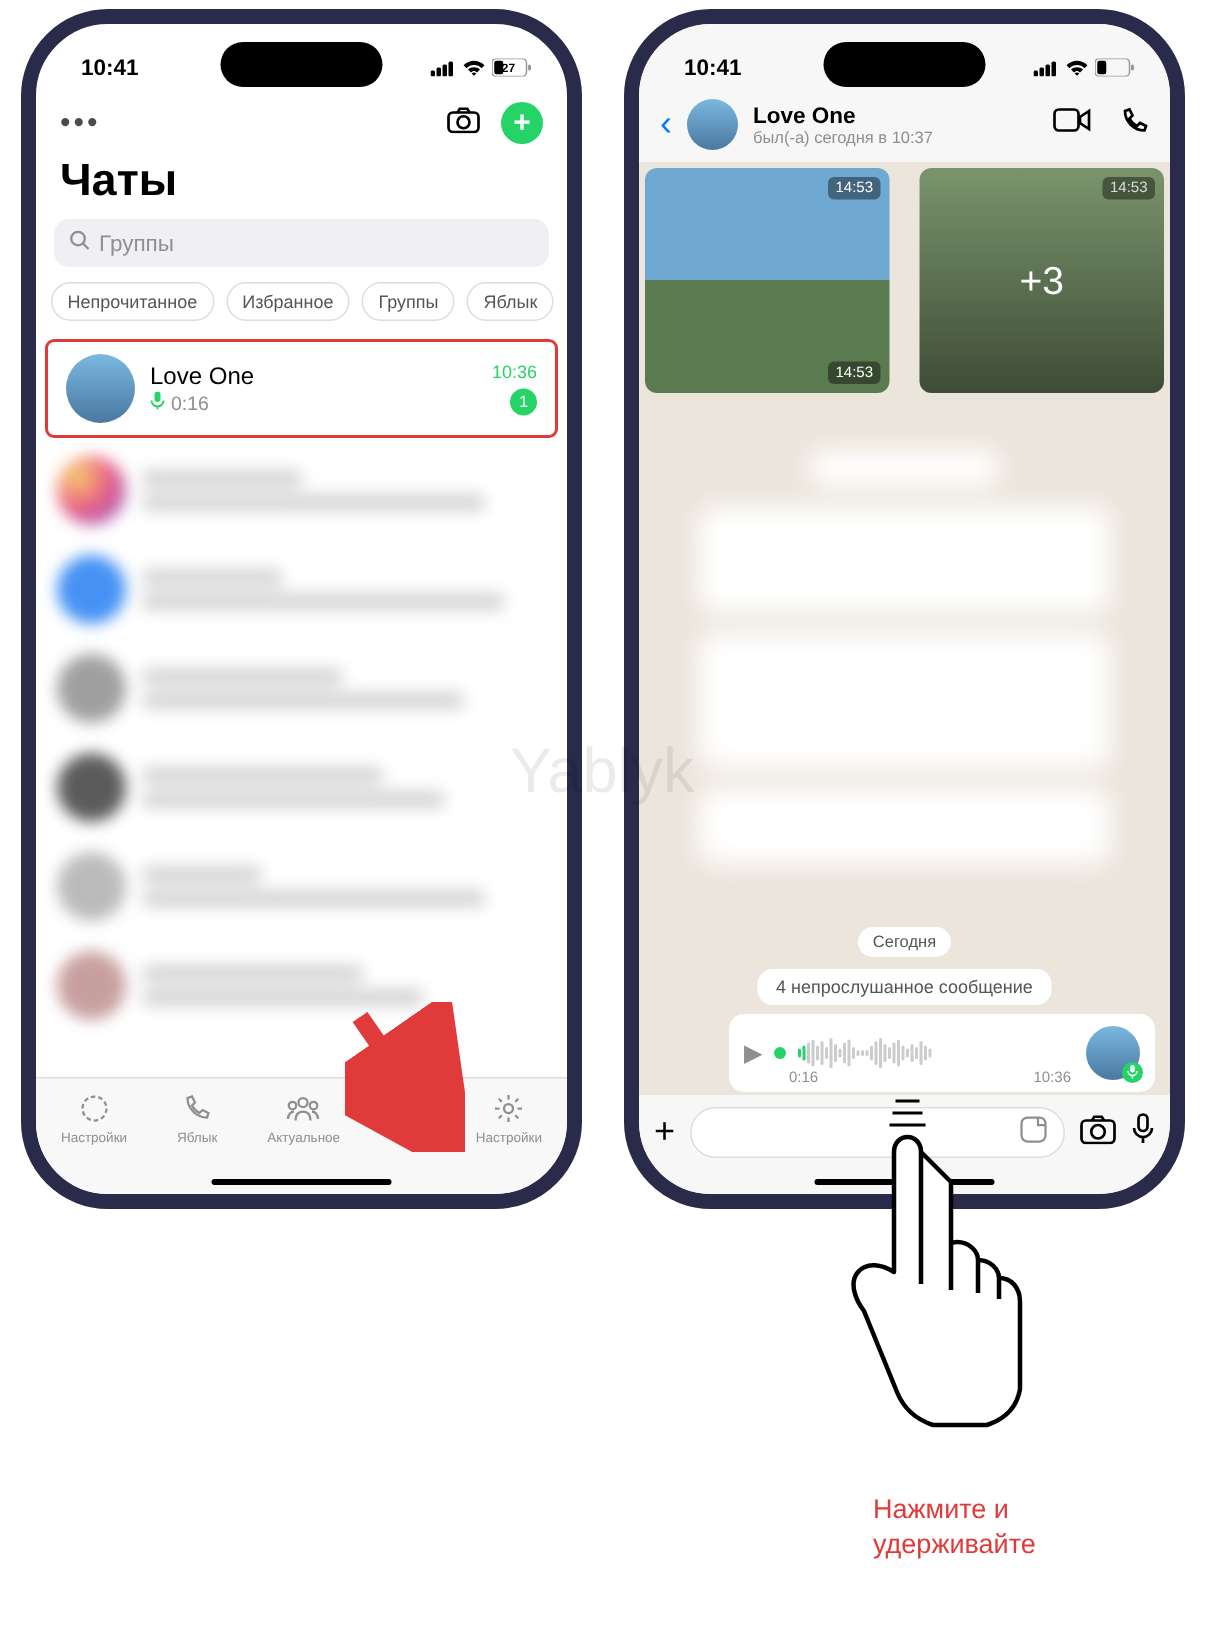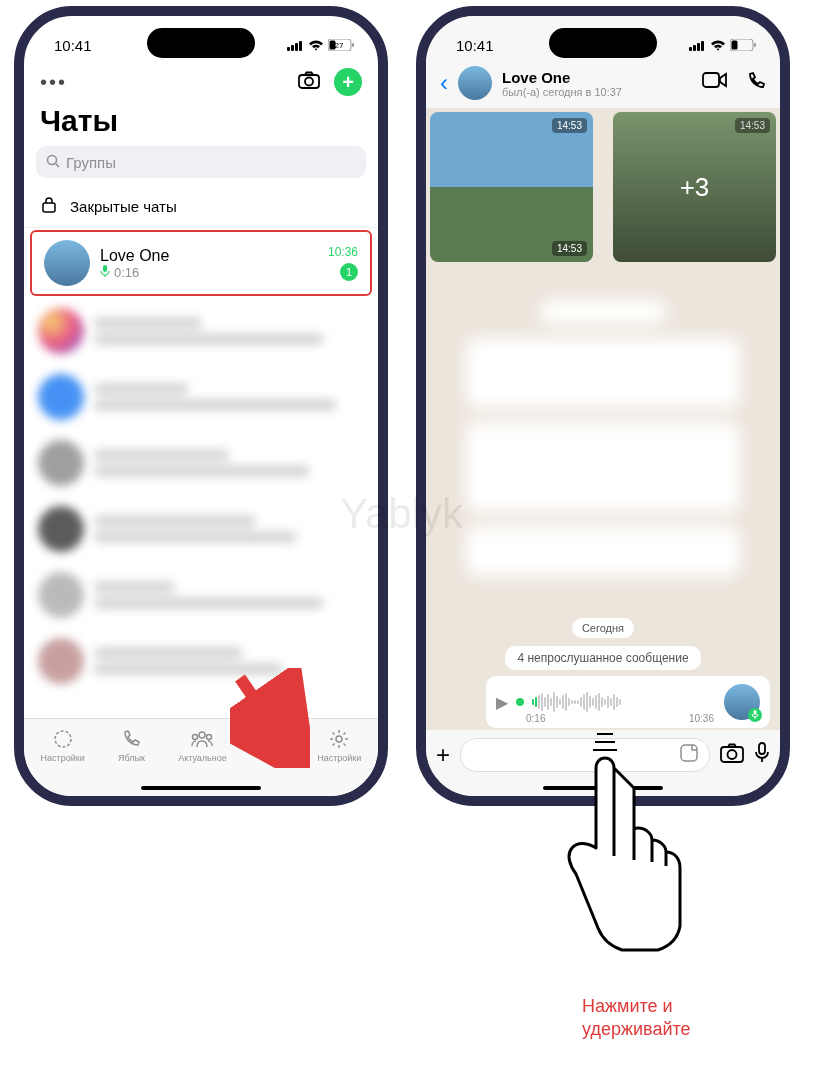--- a/index.html
+++ b/index.html
@@ -19,21 +19,21 @@
     overflow: hidden;
   }
   #phone-left { left: 14px; top: 6px; }
   #phone-right { left: 416px; top: 6px; background:#ece5dc; }
   .dyn-island {
     position: absolute; left: 50%; top: 12px; transform: translateX(-50%);
     width: 108px; height: 30px; background:#000; border-radius: 20px; z-index:50;
   }
   .status-bar {
     display:flex; justify-content:space-between; align-items:center;
-    padding: 14px 24px 0 30px; height: 44px; font-weight:400; font-size:15px;
+    padding: 14px 24px 0 30px; height: 44px; font-weight:700; font-size:15px;
   }
   .status-right { display:flex; gap:4px; align-items:center; }
   .sig, .wifi, .bat { display:inline-block; }
   .sig svg, .wifi svg, .bat svg { display:block; }
   
   .top-icons { display:flex; justify-content:space-between; align-items:center; padding:8px 16px 4px; }
   .dots { font-size:20px; letter-spacing:2px; opacity:.7;}
   .top-actions { display:flex; gap:14px; align-items:center;}
   .compose { width:28px;height:28px;border-radius:50%;background:#25d366;display:flex;align-items:center;justify-content:center;color:#fff;font-size:20px;font-weight:700;}
   .title { font-size:30px; font-weight:700; padding:4px 16px 8px;}
@@ -141,26 +141,25 @@
     </div>
   </div>
   <div class="title">Чаты</div>
   <div class="search">
     <span><svg width="14" height="14">
           <circle cx="6" cy="6" r="4.5" fill="none" stroke="#8e8e93" stroke-width="1.5"></circle>
           <line x1="9.5" y1="9.5" x2="13" y2="13" stroke="#8e8e93" stroke-width="1.5"></line>
         </svg></span>
     <span>Группы</span>
   </div>
-  <div class="locked">
-    <span><svg width="18" height="18">
-          <rect x="3" y="7" width="12" height="9" rx="2" fill="none" stroke="#000" stroke-width="1.5"></rect>
-          <path d="M6 7V5a3 3 0 016 0v2" fill="none" stroke="#000" stroke-width="1.5"></path>
-        </svg></span>
-    <span>Закрытые чаты</span>
+  <div class="filters">
+    <span class="filter-pill">Непрочитанное</span>
+    <span class="filter-pill">Избранное</span>
+    <span class="filter-pill">Группы</span>
+    <span class="filter-pill">Яблык</span>
   </div>
   <div class="chat-row highlight">
     <div class="avatar"></div>
     <div class="chat-main">
       <div class="chat-name">Love One</div>
       <div class="chat-sub">
         <span style="color:#25d366">
           <svg width="10" height="12">
               <rect x="3" y="0" width="4" height="7" rx="2" fill="#25d366"></rect>
               <path d="M1 6a4 4 0 008 0M5 10v2" stroke="#25d366" stroke-width="1.2" fill="none"></path>

